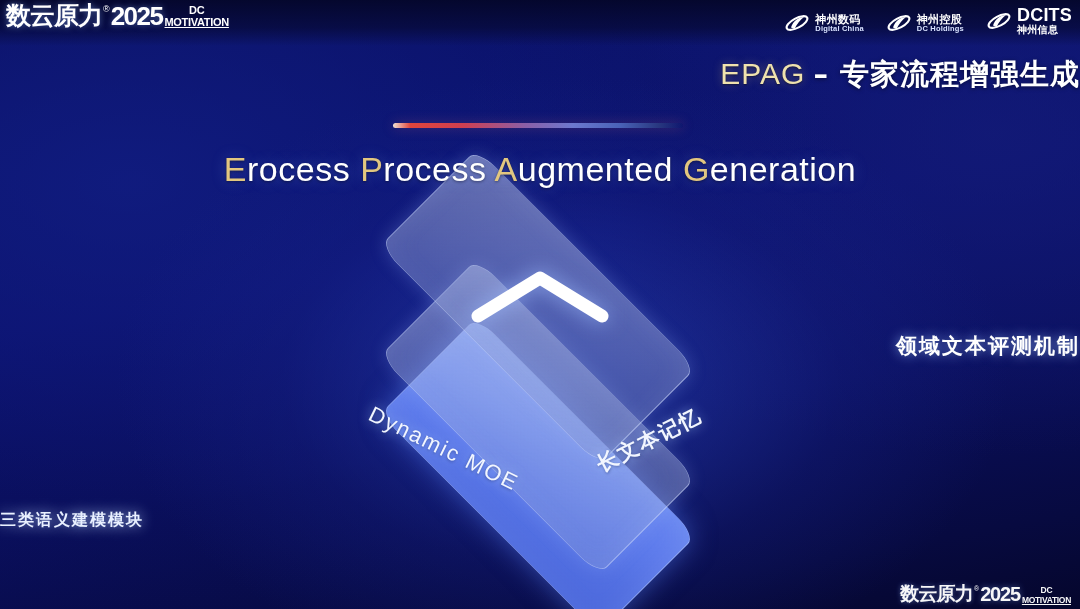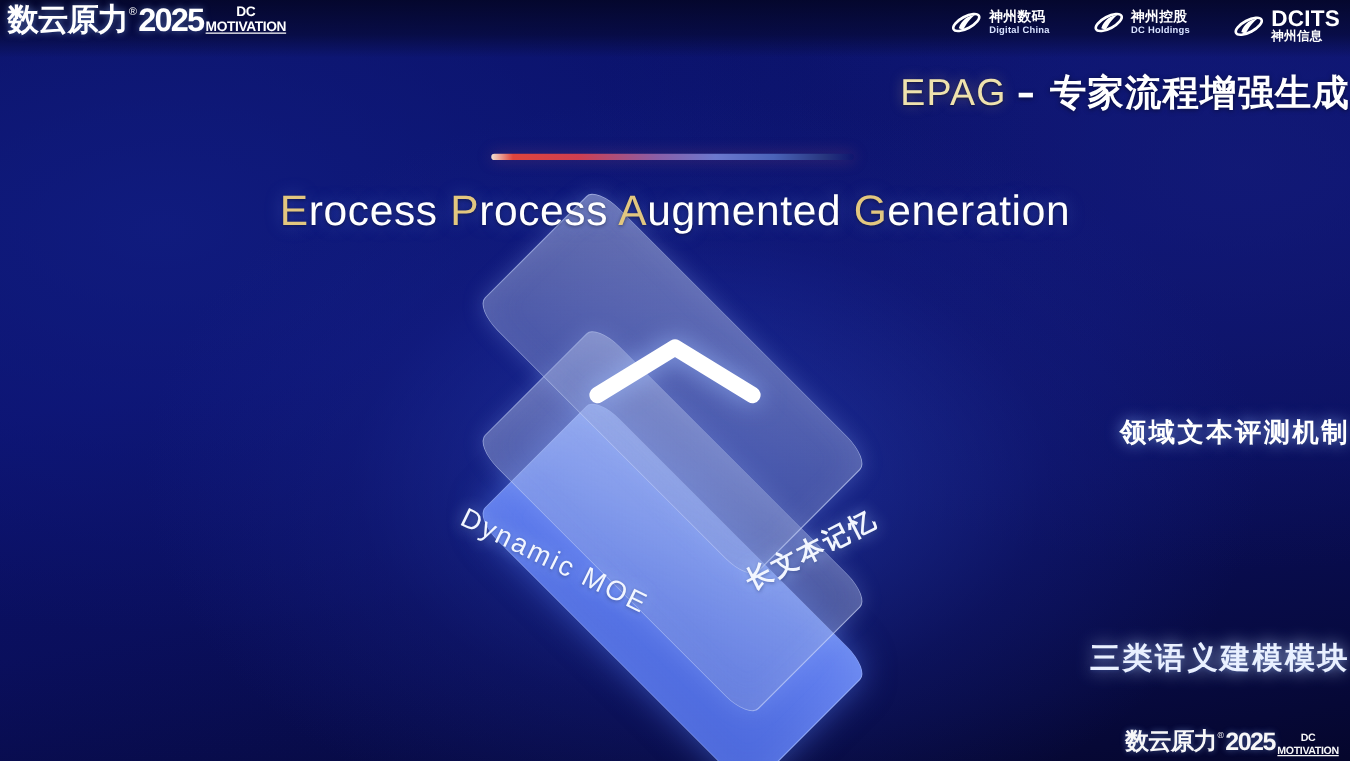--- a/index.html
+++ b/index.html
@@ -105,22 +105,22 @@
     white-space: nowrap;
     text-shadow: 0 1px 3px rgba(0,0,0,0.6);
   }
 
   
   #partner-logos {
     position: absolute;
     right: 8px; top: 6px;
     z-index: 50;
     display: flex;
-    align-items: flex-start;
-    gap: 34px;
+    align-items: flex-end;
+    gap: 22px;
   }
   .partner {
     display: flex;
     align-items: center;
     gap: 5px;
   }
   .partner-mark {
     width: 26px; height: 24px;
     flex: 0 0 auto;
   }
@@ -293,22 +293,22 @@
     left: 0; top: 332px;
     width: 1080px;
     text-align: right;
     font-size: 21px;
     letter-spacing: 2px;
     text-shadow: 0 0 12px rgba(150,185,255,0.75), 0 1px 3px rgba(20,30,90,0.6);
   }
   #label-bottom {
     left: 0; top: 510px;
     width: 1080px;
-    text-align: right;
-    font-size: 24px;
+    text-align: left;
+    font-size: 16px;
     letter-spacing: 2px;
     color: #e9f0ff;
     text-shadow: 0 0 14px rgba(190,215,255,0.85), 0 1px 3px rgba(30,45,120,0.55);
   }
   #label-dynamic-moe {
     left: 370px; top: 400px;
     font-family: "Liberation Sans", sans-serif;
     font-size: 22px;
     font-weight: normal;
     letter-spacing: 2px;

